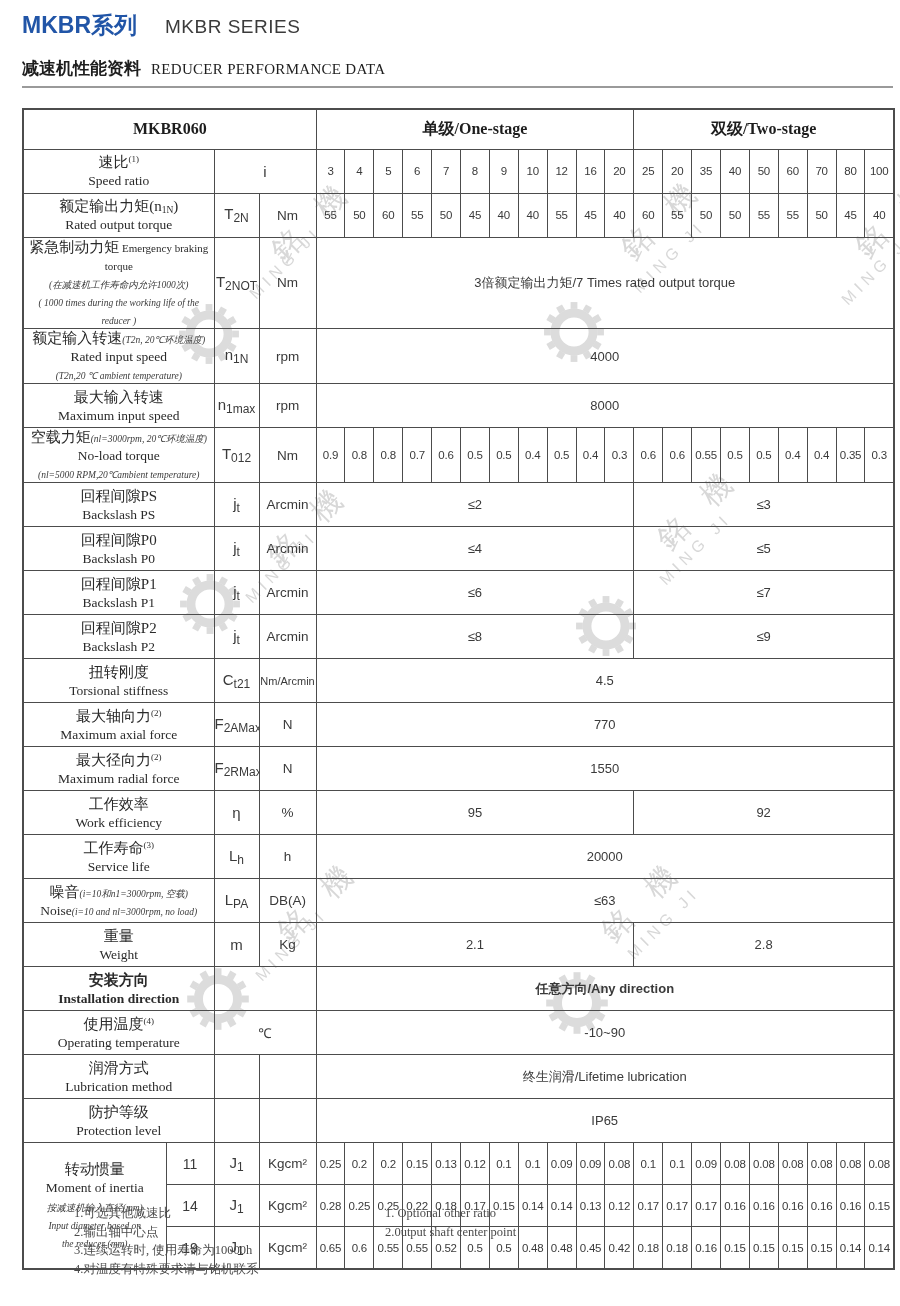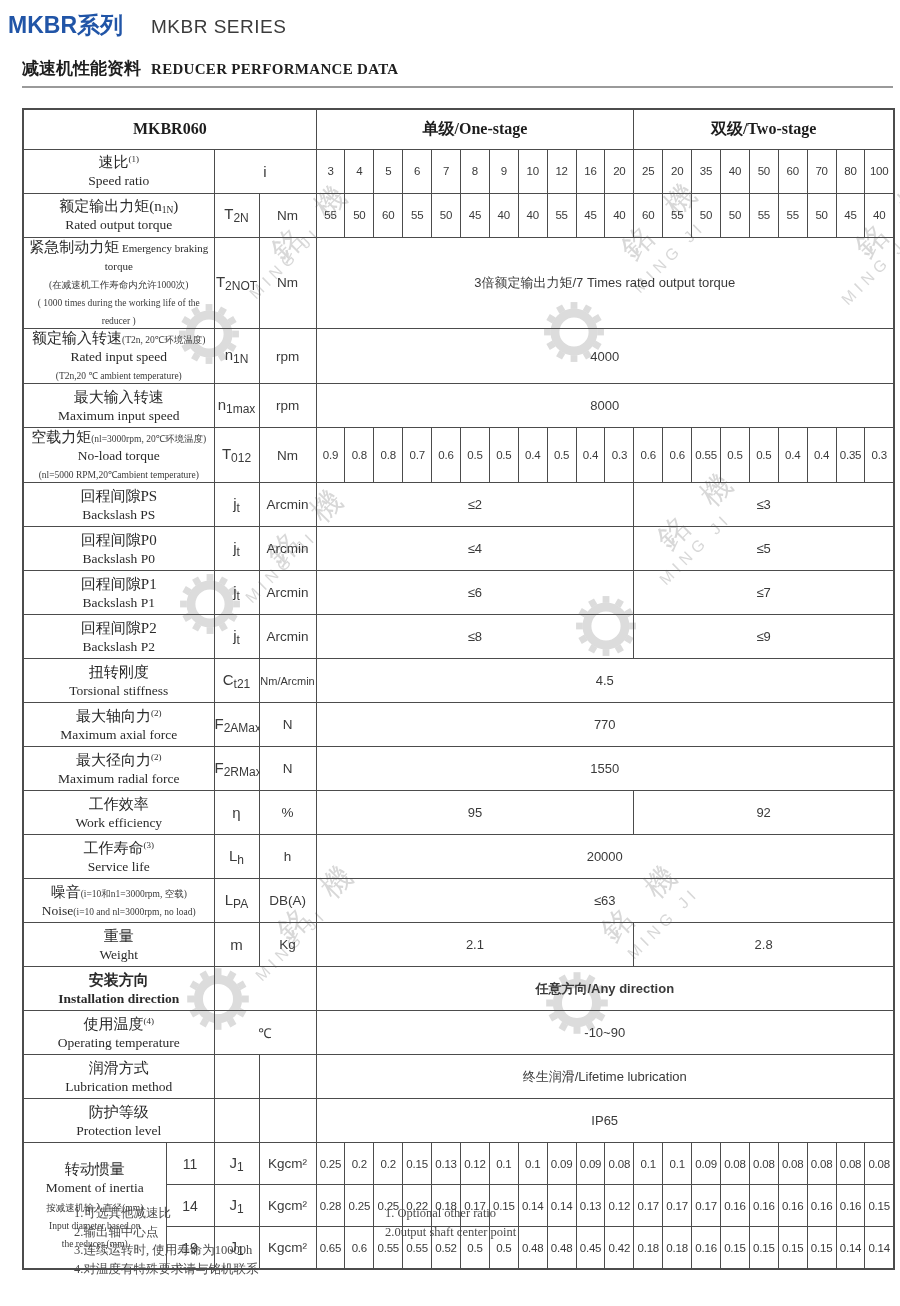--- a/index.html
+++ b/index.html
@@ -6,38 +6,38 @@
   .page{position:relative;width:900px;height:1306px;background:#ffffff;overflow:hidden;
         font-family:"Liberation Serif",serif;color:#2e2e2e;}
   
   .wm-layer{position:absolute;inset:0;z-index:0;}
   .wm-gear{position:absolute;color:#dcdcdc;}
   .wm-zh{position:absolute;font-family:"Liberation Serif",serif;font-size:30px;letter-spacing:12px;
          color:#d8d8d8;transform:rotate(-45deg);transform-origin:left top;white-space:nowrap;}
   .wm-en{position:absolute;font-family:"Liberation Sans",sans-serif;font-size:16px;letter-spacing:5px;
          color:#d8d8d8;transform:rotate(-45deg);transform-origin:left top;white-space:nowrap;}
   
-  .hdr-block{position:absolute;left:8px;top:10px;z-index:2;white-space:nowrap;}
+  .hdr-block{position:absolute;left:22px;top:10px;z-index:2;white-space:nowrap;}
   .title-zh{font-family:"Liberation Sans",sans-serif;font-size:23px;font-weight:600;color:#2155a7;}
   .title-en{font-family:"Liberation Sans",sans-serif;font-size:19px;font-weight:500;color:#3b3b3b;margin-left:24px;letter-spacing:.5px;}
   .sub-block{position:absolute;left:22px;top:57px;z-index:2;white-space:nowrap;}
   .sub-zh{font-size:17px;font-weight:bold;color:#1e1e1e;}
-  .sub-en{font-size:15px;font-weight:bold;color:#1e1e1e;margin-left:6px;letter-spacing:.3px;}
+  .sub-en{font-size:15px;font-weight:normal;color:#1e1e1e;margin-left:6px;letter-spacing:.3px;}
   .rule{position:absolute;left:22px;top:86px;width:871px;height:2px;background:#9a9a9a;z-index:2;}
   
   #spec-table{position:absolute;left:22px;top:108px;width:871px;z-index:1;
               border-collapse:collapse;table-layout:fixed;border:2px solid #4c4c4c;}
   #spec-table td{border:1px solid #4c4c4c;text-align:center;vertical-align:middle;padding:0;
                  overflow:hidden;background:transparent;}
   td.hd{background:#ececec;font-family:"Liberation Serif",serif;font-weight:bold;font-size:16px;color:#1d1d1d;}
   td.lbl{text-align:left;padding:2px 3px 2px 15px;margin-top:39px;}
   .lline{line-height:1.13;}
   .l-zh{font-size:15px;color:#2a2a2a;}
   .l-en{font-size:13.5px;color:#2a2a2a;}
-  .l-sm{font-size:9.5px;color:#3a3a3a;}
+  .l-sm{font-size:9.5px;color:#3a3a3a;font-style:italic;}
   .l-ensm{font-size:11px;color:#2a2a2a;}
   .l-sup{font-size:9px;vertical-align:5px;}
   .l-sub{font-size:9.5px;vertical-align:-2px;}
   td.symc{font-family:"Liberation Sans",sans-serif;font-size:15px;color:#3a3a3a;}
   .sym-sub{font-size:12px;vertical-align:-3px;}
   td.unitc{font-family:"Liberation Sans",sans-serif;font-size:13.5px;color:#3a3a3a;}
   td.unitc.small{font-size:11px;}
   td.v{font-family:"Liberation Sans",sans-serif;font-size:11.5px;color:#3a3a3a;letter-spacing:-.2px;}
   td.vs{font-family:"Liberation Sans",sans-serif;font-size:13px;color:#3a3a3a;}
   td.dia{font-family:"Liberation Sans",sans-serif;font-size:14px;color:#3a3a3a;}

